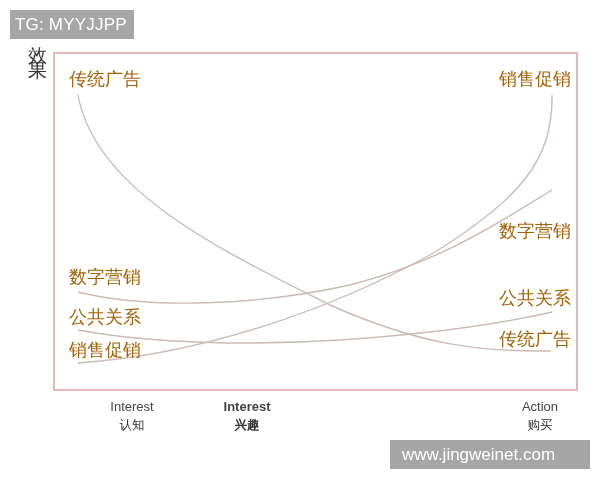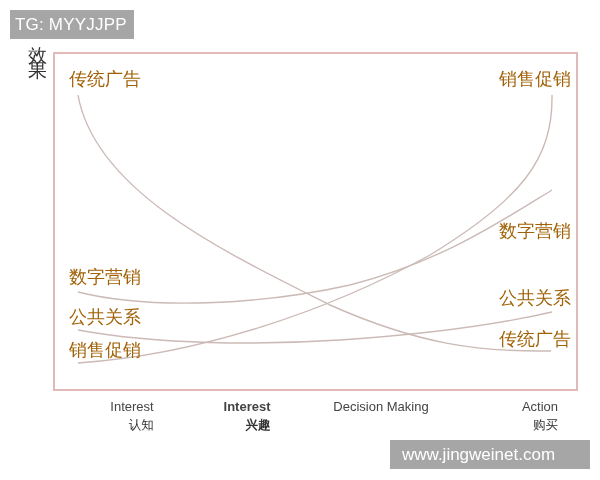--- a/index.html
+++ b/index.html
@@ -71,21 +71,20 @@
       font-size: 13px;
       color: #444;
       line-height: 18px;
       transform: translateX(-50%);
       white-space: nowrap;
     }
     .x-tick .zh {
       font-family: "DejaVu Sans", sans-serif;
       font-size: 12.5px;
       color: #333;
-      text-align: right;
     }
     .watermark-bottom {
       position: absolute;
       left: 390px;
       top: 440px;
       width: 200px;
       height: 29px;
       background: #a6a6a6;
       color: #ffffff;
       font-family: "Liberation Sans", sans-serif;
@@ -127,20 +126,19 @@
 
 <div class="x-tick" style="left:132px;">
   <div>Interest</div>
   <div class="zh">认知</div>
 </div>
 <div class="x-tick" style="left:247px;font-weight:bold;">
   <div>Interest</div>
   <div class="zh">兴趣</div>
 </div>
 <div class="x-tick" style="left:381px;">
-  <div>Decision Making</div>
 </div>
 <div class="x-tick" style="left:540px;">
   <div>Action</div>
   <div class="zh">购买</div>
 </div>
 
 <div class="watermark-bottom">www.jingweinet.com</div>
 
 </body></html>

